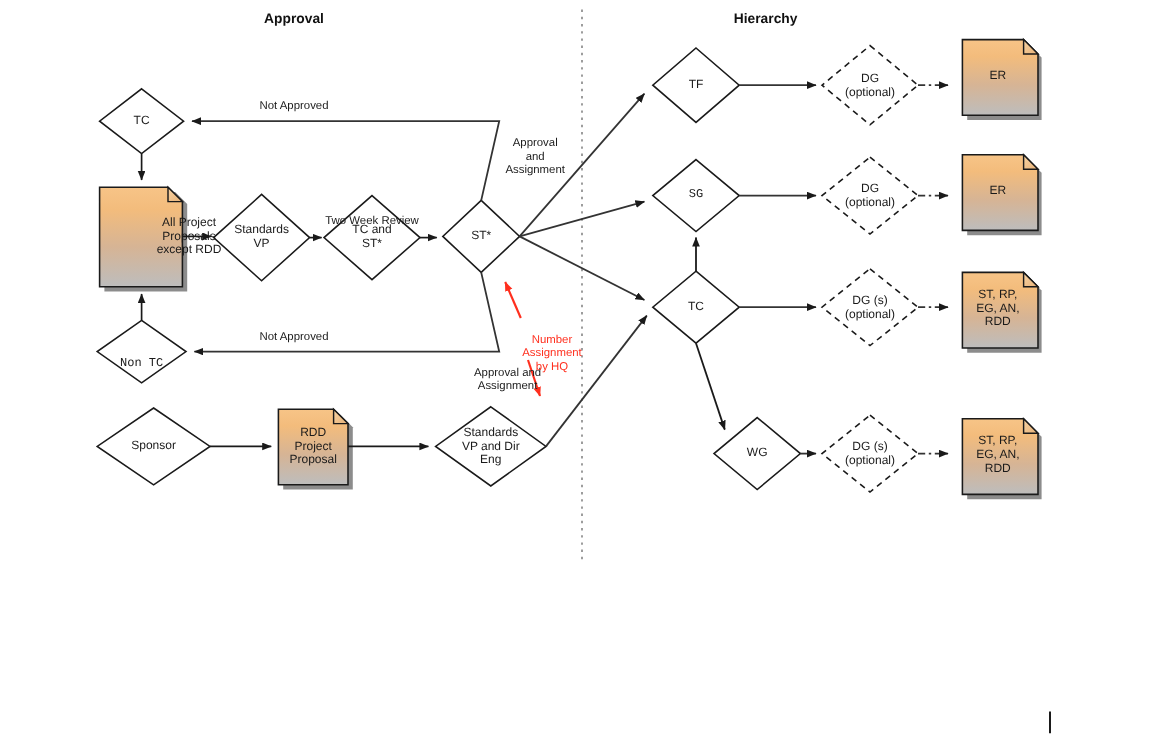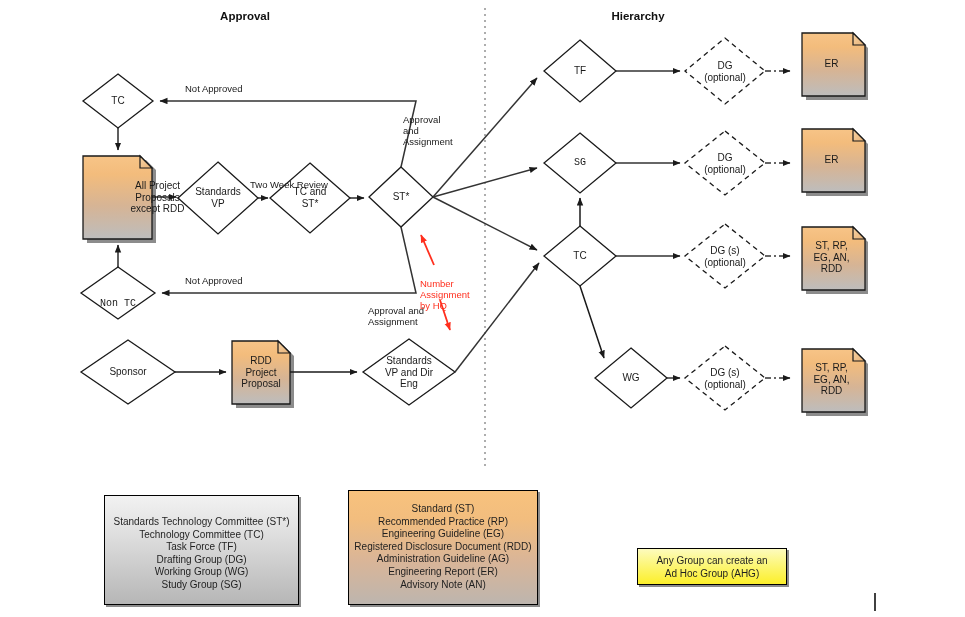--- a/index.html
+++ b/index.html
@@ -2,21 +2,21 @@
 <html><head>
 <meta charset="utf-8">
 <style>
   html,body{margin:0;padding:0;background:#ffffff;}
   body{width:965px;height:617px;position:relative;overflow:hidden;
        font-family:"Liberation Sans","DejaVu Sans",sans-serif;color:#1a1a1a;}
   #canvas{position:absolute;left:0;top:0;width:965px;height:617px;}
   .svg-layer{position:absolute;left:0;top:0;width:965px;height:617px;}
   .node-label{position:absolute;text-align:center;font-size:10px;line-height:11.5px;
               color:#1a1a1a;pointer-events:none;white-space:pre-line;}
-  .edge-label{position:absolute;font-size:9.5px;line-height:11px;
+  .edge-label{position:absolute;text-align:center;font-size:9.5px;line-height:11px;
               color:#1a1a1a;white-space:pre-line;}
   .red-label{color:#ff2f1e;}
   .section-title{position:absolute;font-size:11.5px;font-weight:bold;color:#111;text-align:center;}
   .legend-text{position:absolute;text-align:center;font-size:10px;line-height:12.6px;
                color:#1f1f1f;white-space:pre-line;left:0;right:0;}
   .legend-box{position:absolute;box-sizing:border-box;border:1px solid #000;
               box-shadow:2px 2px 0 rgba(0,0,0,.45);}
   .lg-gray{background:linear-gradient(180deg,#f2f2f2 0%,#e2e2e2 30%,#c9c9c9 70%,#b6b6b6 100%);}
   .lg-orange{background:linear-gradient(180deg,#f8c27d 0%,#f2bd7e 25%,#d9b598 62%,#bdb5ae 100%);}
   .lg-yellow{background:linear-gradient(180deg,#fdfbbe 0%,#fcf679 45%,#fcef2a 100%);}
@@ -191,37 +191,16 @@
   <div class="edge-label" style="left:250px;top:151px;width:120px;margin-top:28px;">Two Week Review</div>
   <div class="edge-label" style="left:403px;top:114px;width:86px;">Approval
 and
 Assignment</div>
   <div class="edge-label" style="left:368px;top:305px;width:110px;">Approval and
 Assignment</div>
   <div class="edge-label red-label" style="left:420px;top:250px;width:80px;margin-top:28px;">Number
 Assignment
 by HQ</div>
 
-  <div class="legend-box lg-gray" style="left:104px;top:495px;width:195px;height:110px;">
-    <div class="legend-text" style="top:20px;">Standards Technology Committee (ST*)
-Technology Committee (TC)
-Task Force (TF)
-Drafting Group (DG)
-Working Group (WG)
-Study Group (SG)</div>
-  </div>
-
-  <div class="legend-box lg-orange" style="left:348px;top:490px;width:190px;height:115px;">
-    <div class="legend-text" style="top:12px;">Standard (ST)
-Recommended Practice (RP)
-Engineering Guideline (EG)
-Registered Disclosure Document (RDD)
-Administration Guideline (AG)
-Engineering Report (ER)
-Advisory Note (AN)</div>
-  </div>
-
-  <div class="legend-box lg-yellow" style="left:637px;top:548px;width:150px;height:37px;">
-    <div class="legend-text" style="top:6px;">Any Group can create an
-Ad Hoc Group (AHG)</div>
-  </div>
+
+
 
 </div>
 
 </body></html>

